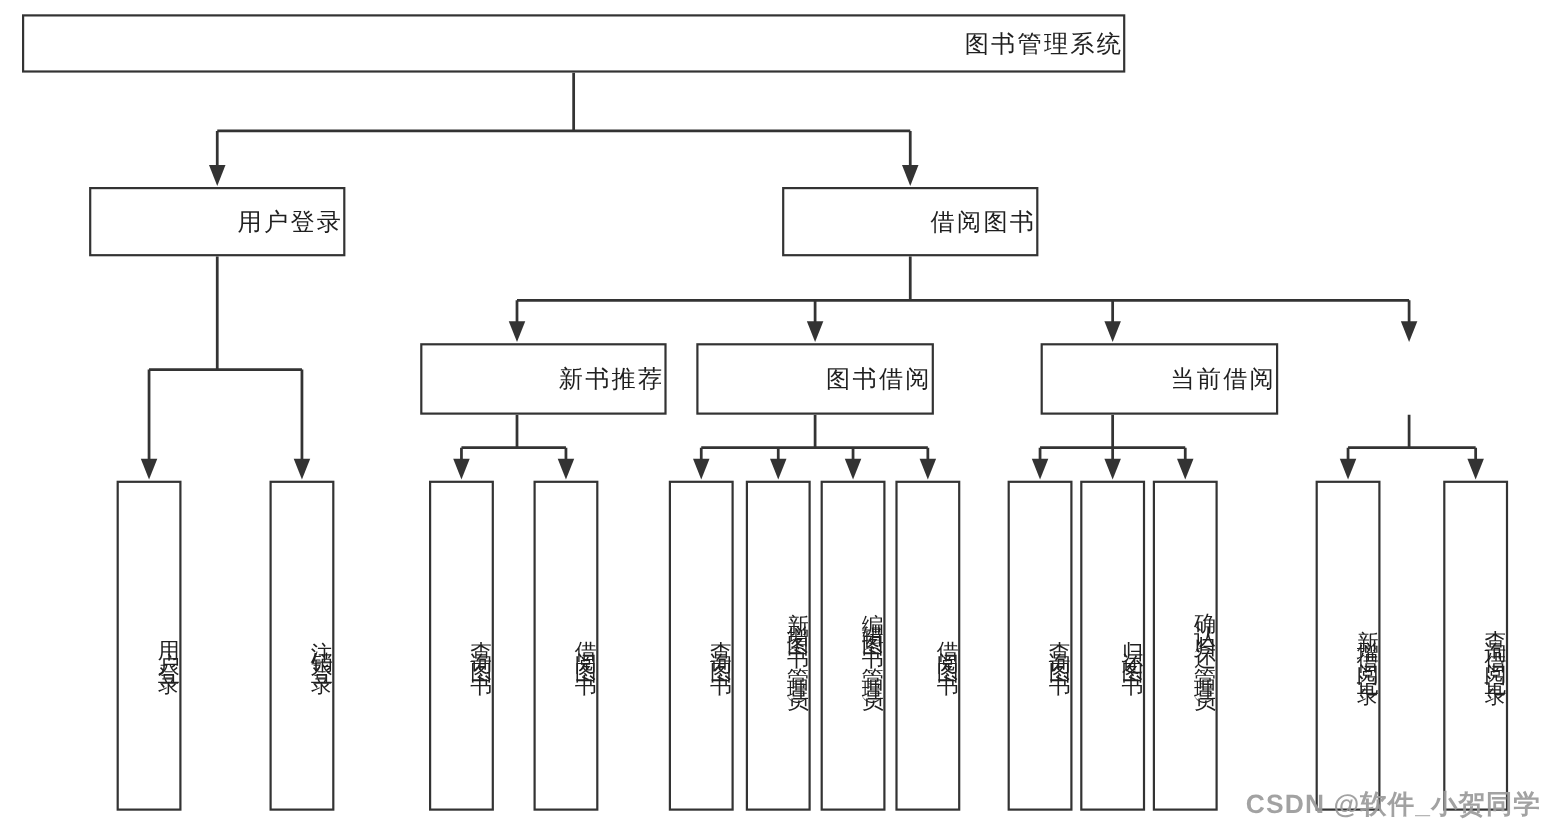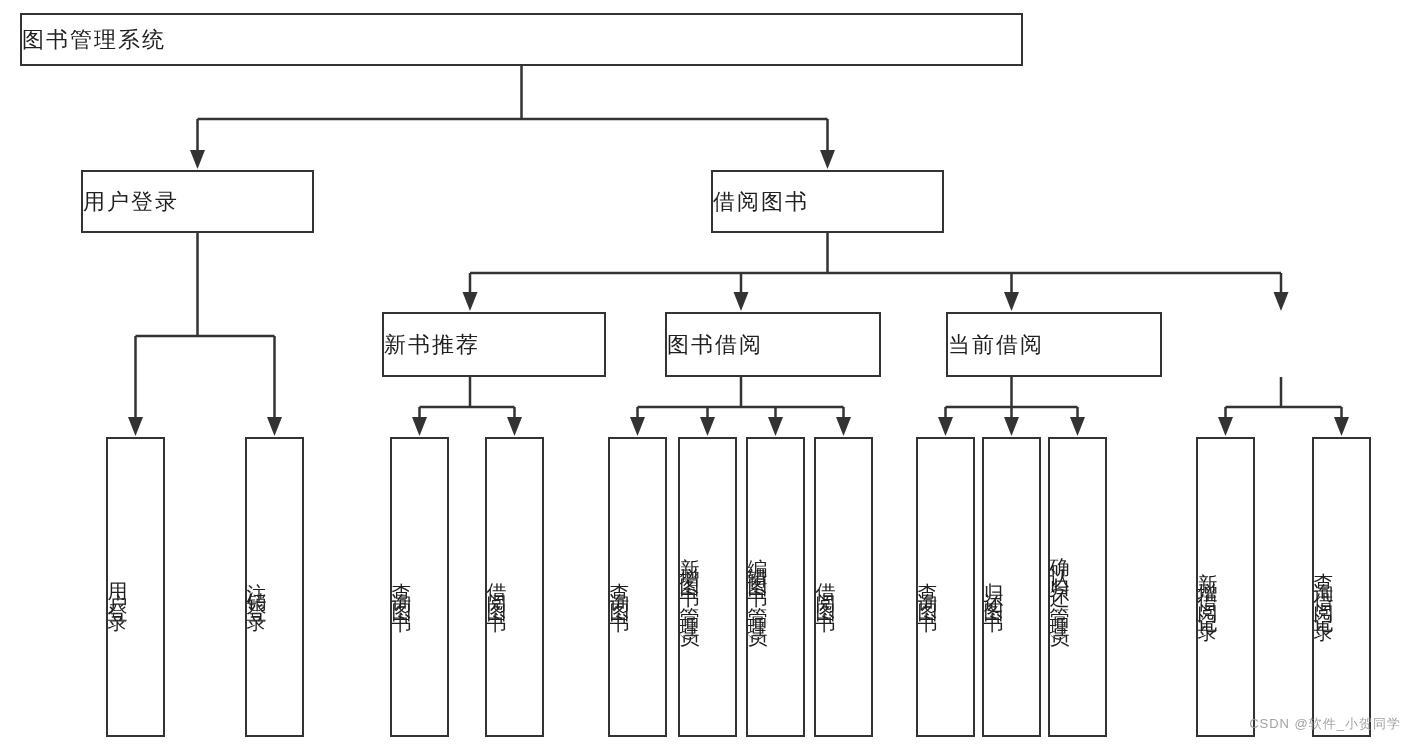--- a/index.html
+++ b/index.html
@@ -17,21 +17,21 @@
     font-family:"Liberation Sans","DejaVu Sans",sans-serif;
   }
   #connectors{position:absolute;left:0;top:0;z-index:1;}
   #connectors path{stroke:var(--line);stroke-width:2.5;fill:none;}
   #connectors polygon{fill:var(--line);stroke:none;}
   .box{
     position:absolute;
     box-sizing:border-box;
     border:2.5px solid var(--line);
     background:#fff;
-    display:flex;align-items:center;justify-content:flex-start;
+    display:flex;align-items:center;justify-content:flex-end;
     z-index:2;
     color:var(--text);
   }
   .h .lbl{
     font-size:22px;
     letter-spacing:2px;
     white-space:nowrap;
   }
   .v{top:437px;width:59px;height:300px;}
   .v .lbl{
@@ -39,25 +39,26 @@
     text-orientation:mixed;
     font-size:20px;
     letter-spacing:10px;
     line-height:1;
     white-space:nowrap;
   }
   #watermark{
     position:absolute;
     right:4px;top:715px;
     z-index:5;
-    font-size:13px;
+    font-size:24px;
     color:var(--wm);
     letter-spacing:1px;
     opacity:.92;
     white-space:nowrap;
+    font-weight:bold;
   }
 </style>
 </head>
 <body>
 
 <div id="canvas">
 
   <svg id="connectors" width="1405" height="747" aria-hidden="true">
     <g>
       <path d="M521.5 66 V119 M197.5 119 H827.5 M197.5 119 V152 M827.5 119 V152"></path>
@@ -108,21 +109,21 @@
   <div class="box h" style="left:81px;top:170px;width:233px;height:63px;">
     <span class="lbl">用户登录</span>
   </div>
   <div class="box h" style="left:711px;top:170px;width:233px;height:63px;">
     <span class="lbl">借阅图书</span>
   </div>
 
   <div class="box h" style="left:382px;top:312px;width:224px;height:65px;">
     <span class="lbl">新书推荐</span>
   </div>
-  <div class="box h" style="left:633px;top:312px;width:216px;height:65px;margin-left:32px;">
+  <div class="box h" style="left:633px;top:312px;width:216px;height:65px;">
     <span class="lbl">图书借阅</span>
   </div>
   <div class="box h" style="left:903px;top:312px;width:216px;height:65px;margin-left:43px;">
     <span class="lbl">当前借阅</span>
   </div>
 
   <div class="box v" style="left:106px;">
     <span class="lbl">用户登录</span>
   </div>
   <div class="box v" style="left:245px;">

